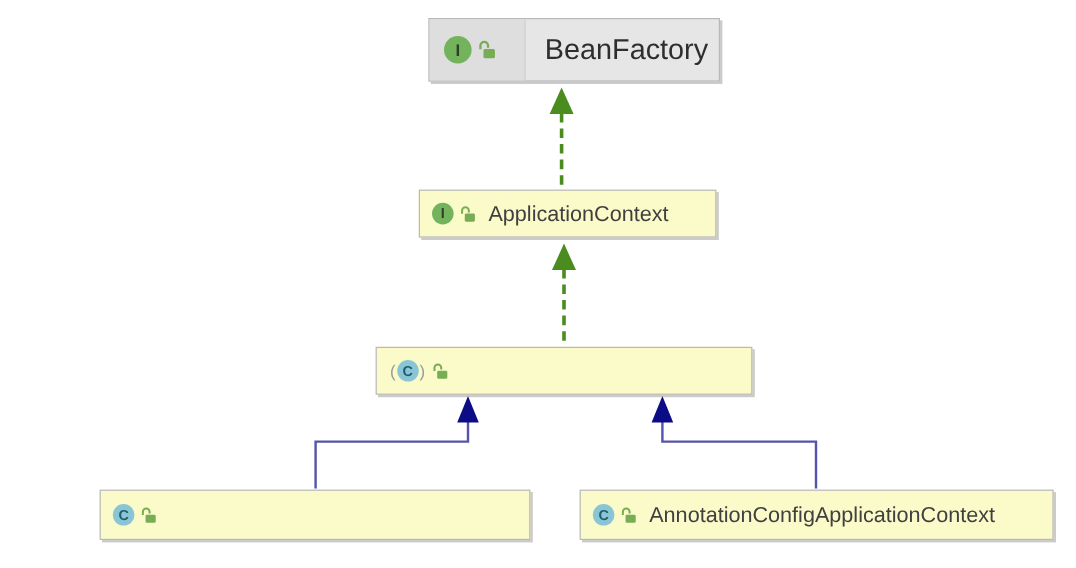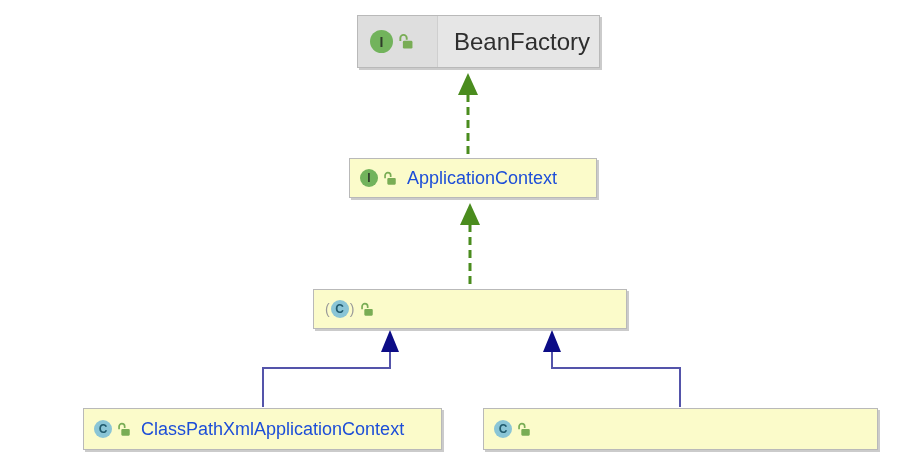--- a/index.html
+++ b/index.html
@@ -24,21 +24,21 @@
   .circle-icon{
     display:inline-flex;align-items:center;justify-content:center;
     border-radius:50%;font-weight:bold;flex:0 0 auto;
   }
   .circle-icon.interface{background:#72b35c;color:#2f3d2a;}
   .circle-icon.class{background:#8ac5d6;color:#215b6e;}
   .big .circle-icon{width:23px;height:23px;font-size:14px;}
   .small .circle-icon{width:18px;height:18px;font-size:12px;}
   .paren{color:#9a9a9a;font-size:14px;line-height:1;margin:0 1px;}
   .lock{margin-left:5px;flex:0 0 auto;}
-  .node-label{color:#1d4ed8;}
+  .node-label{color:#404040;}
   .big .node-label{font-size:24px;margin-left:16px;color:#2e2e2e;text-align:right;}
   .small .node-label{font-size:18px;margin-left:9px;}
 </style>
 </head>
 <body>
 
 <div class="canvas">
 
   <svg class="edges" width="897" height="473" xmlns="http://www.w3.org/2000/svg">
 
@@ -106,28 +106,28 @@
   <div class="node yellow small" style="left:83px;top:408px;width:359px;height:42px;">
     <span class="icon-cell">
       <span class="circle-icon class">
           <span>C</span>
         </span>
       <svg class="lock" width="15" height="15" viewBox="0 0 16 16">
         <path d="M2.2,7.6 V4.8 a3,3 0 0 1 6,0 V6.4" fill="none" stroke="#79ad55" stroke-width="1.8"></path>
         <rect x="4.6" y="7.4" width="9" height="7.2" rx="1.2" fill="#79ad55"></rect>
       </svg>
     </span>
-    <span class="node-label">ClassPathXmlApplicationContext</span>
   </div>
 
   <div class="node yellow small" style="left:483px;top:408px;width:395px;height:42px;">
     <span class="icon-cell">
       <span class="circle-icon class">
           <span>C</span>
         </span>
       <svg class="lock" width="15" height="15" viewBox="0 0 16 16">
         <path d="M2.2,7.6 V4.8 a3,3 0 0 1 6,0 V6.4" fill="none" stroke="#79ad55" stroke-width="1.8"></path>
         <rect x="4.6" y="7.4" width="9" height="7.2" rx="1.2" fill="#79ad55"></rect>
       </svg>
     </span>
+    <span class="node-label">AnnotationConfigApplicationContext</span>
   </div>
 
 </div>
 
 </body></html>

